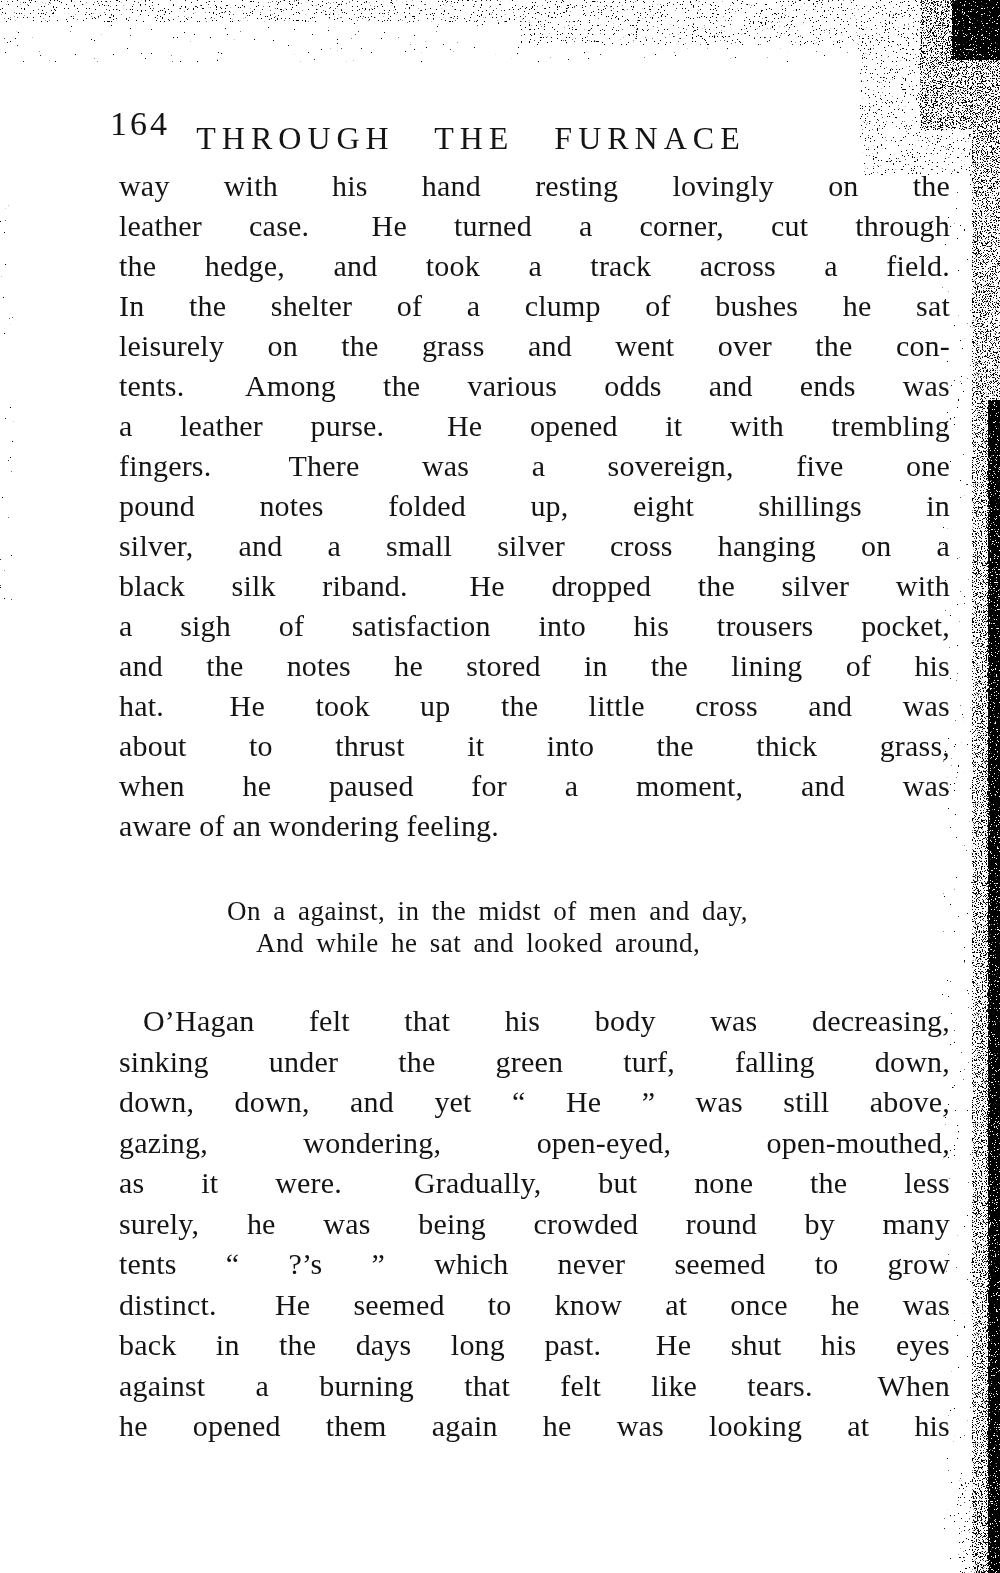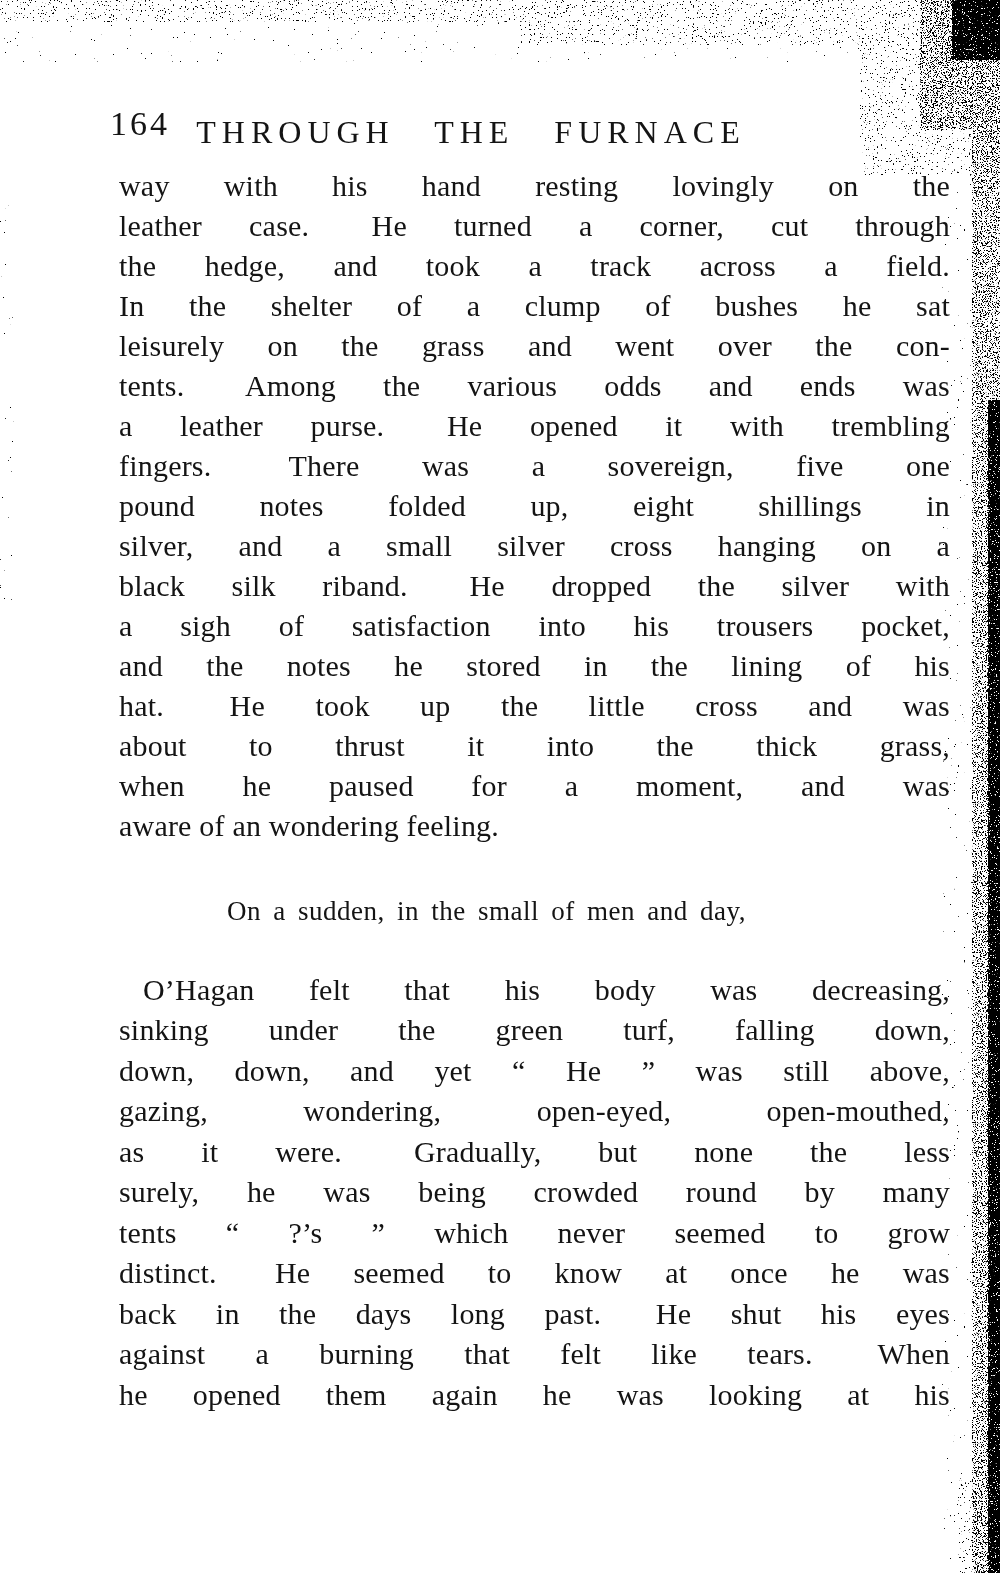--- a/index.html
+++ b/index.html
@@ -13,21 +13,21 @@
   .noise { position:absolute; left:0; top:0; z-index:5; pointer-events:none; }
   .running-header {
     position:absolute; top:102px; left:0; width:872px; height:44px;
     font-size:33px; line-height:40px;padding-left:35px;
   }
   .pagenum {
     position:absolute; left:110px; top:2px;
     letter-spacing:3px; font-size:34px;
   }
   .rtitle {
-    display:block; width:640px; margin:10px auto; text-align:center;
+    display:block; width:640px; margin:16px auto; text-align:center;
     letter-spacing:6px; word-spacing:26px; font-size:32px; white-space:nowrap;
   }
   .text-block { position:absolute; left:119px; top:166px; width:831px; font-size:30px; letter-spacing:0.2px; }
   .para .tline { line-height:40px; min-height:40px; }
   .p2 .tline { line-height:40.5px; min-height:40.5px; }
   .jline { text-align:justify; text-align-last:justify; }
   .line-normal { text-align:left; }
   .first-indent { text-indent:24px; }
   .verse {
     margin:50px 0 0 108px;
@@ -95,21 +95,22 @@
         <div class="tline jline">black silk riband.  He dropped the silver with</div>
         <div class="tline jline">a sigh of satisfaction into his trousers pocket,</div>
         <div class="tline jline">and the notes he stored in the lining of his</div>
         <div class="tline jline">hat.  He took up the little cross and was</div>
         <div class="tline jline">about to thrust it into the thick grass,</div>
         <div class="tline jline">when he paused for a moment, and was</div>
         <div class="tline line-normal">aware of an wondering feeling.</div>
       </div>
 
     <div class="verse">
-        <div class="tline">On a sudden, in the small of men and day,</div>
+        <div class="tline">On a against, in the midst of men and day,</div>
+        <div class="tline indent">And while he sat and looked around,</div>
       </div>
 
     <div class="para p2">
         <div class="tline jline first-indent">O’Hagan felt that his body was decreasing,</div>
         <div class="tline jline">sinking under the green turf, falling down,</div>
         <div class="tline jline">down, down, and yet “ He ” was still above,</div>
         <div class="tline jline">gazing, wondering, open-eyed, open-mouthed,</div>
         <div class="tline jline">as it were.  Gradually, but none the less</div>
         <div class="tline jline">surely, he was being crowded round by many</div>
         <div class="tline jline">tents “ ?’s ” which never seemed to grow</div>

